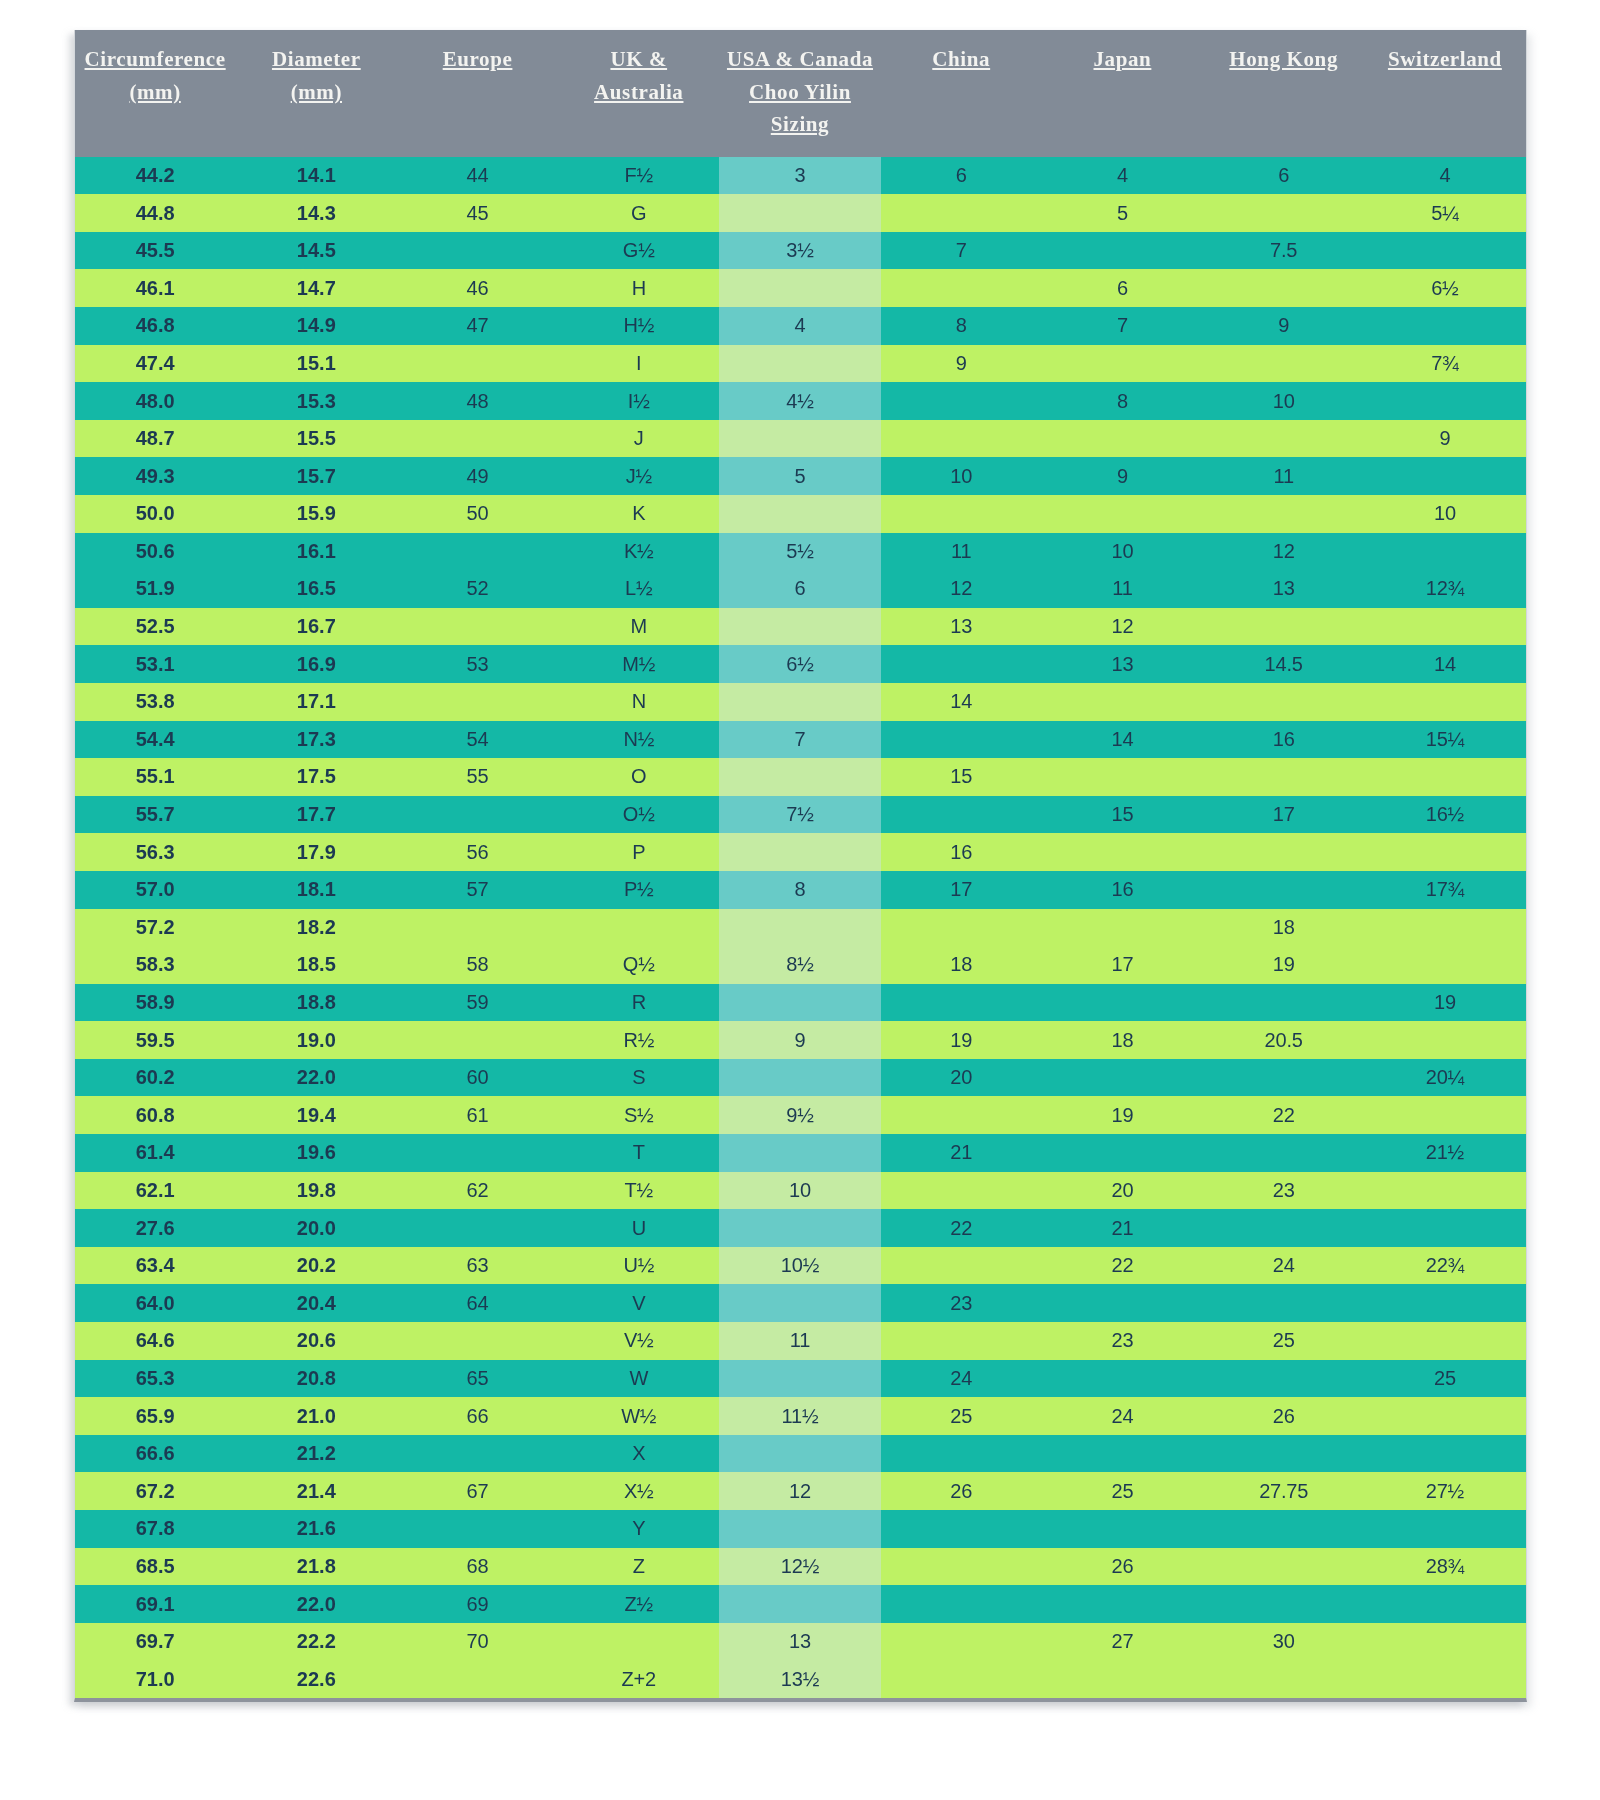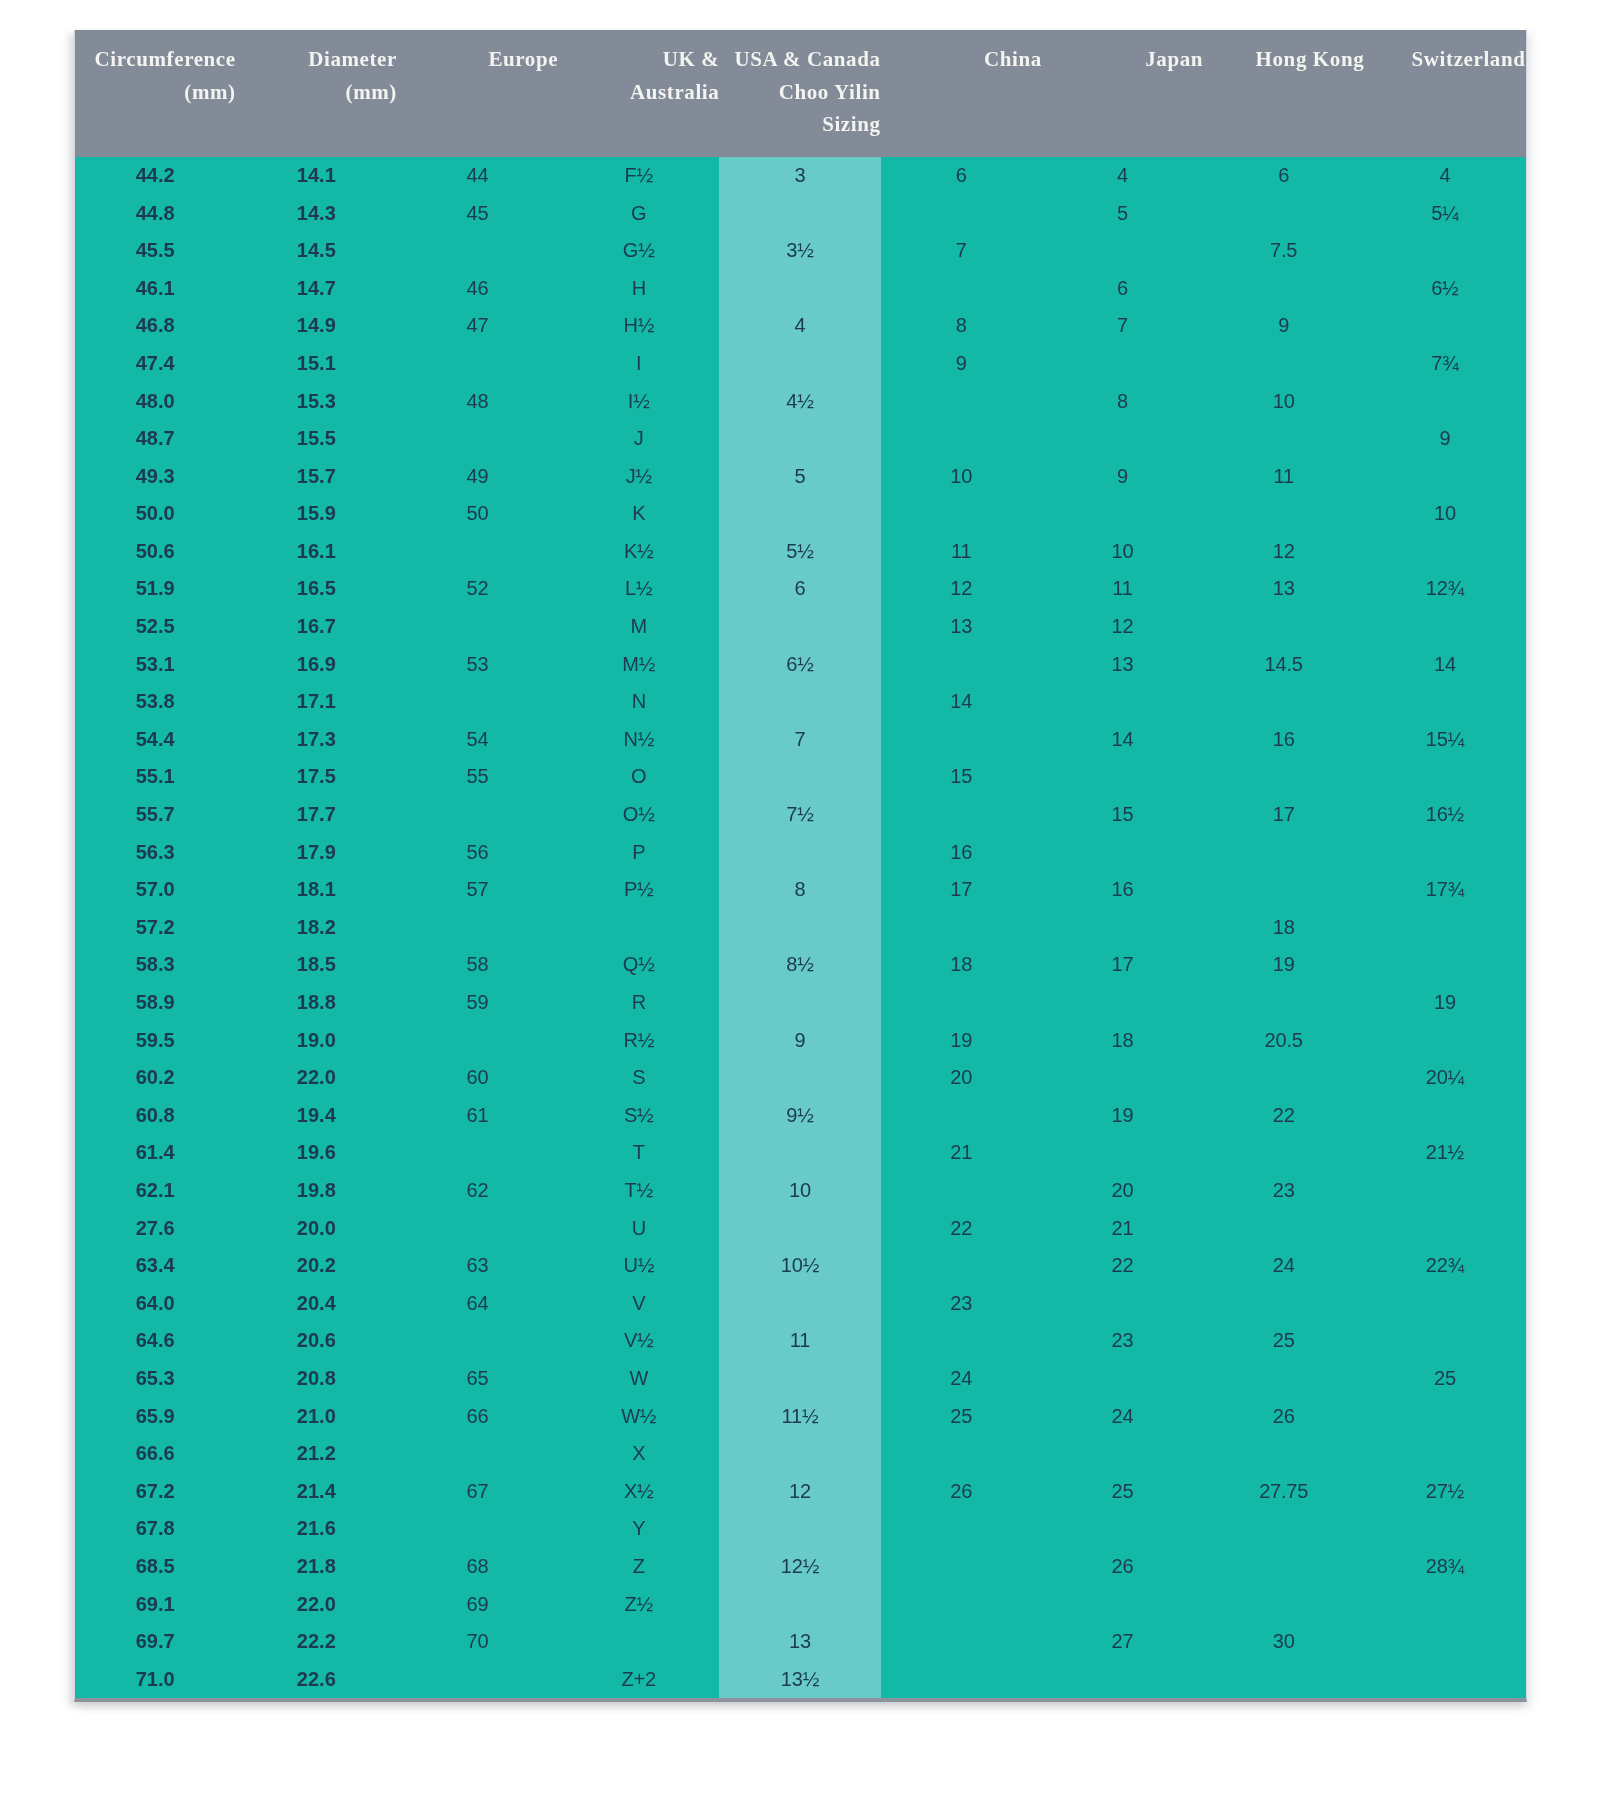--- a/index.html
+++ b/index.html
@@ -32,31 +32,32 @@
     background: #828b97;
     color: #f3f3f0;
     font-family: "Liberation Serif", "DejaVu Serif", serif;
     font-weight: 700;
     font-size: 21px;
     letter-spacing: 0.6px;
     padding: 13px 0 16px 0;
     align-items: start;
   }
   .th {
-    text-align: right;
+    text-align: center;
     line-height: 1.55;
+    text-decoration: underline;
   }
   .tbody { width: 100%; }
   .tr {
     display: grid;
     grid-template-columns: repeat(9, 1fr);
     height: 37.6px;
     background: #14b8a6;
   }
-  .tr.stripe { background: #14b8a6; }
+  .tr.stripe { background: #bef264; }
   .td {
     display: flex;
     align-items: center;
     justify-content: center;
     font-size: 20px;
     color: #1c3a52;
     letter-spacing: -0.2px;
     white-space: nowrap;
     overflow: hidden;
   }

